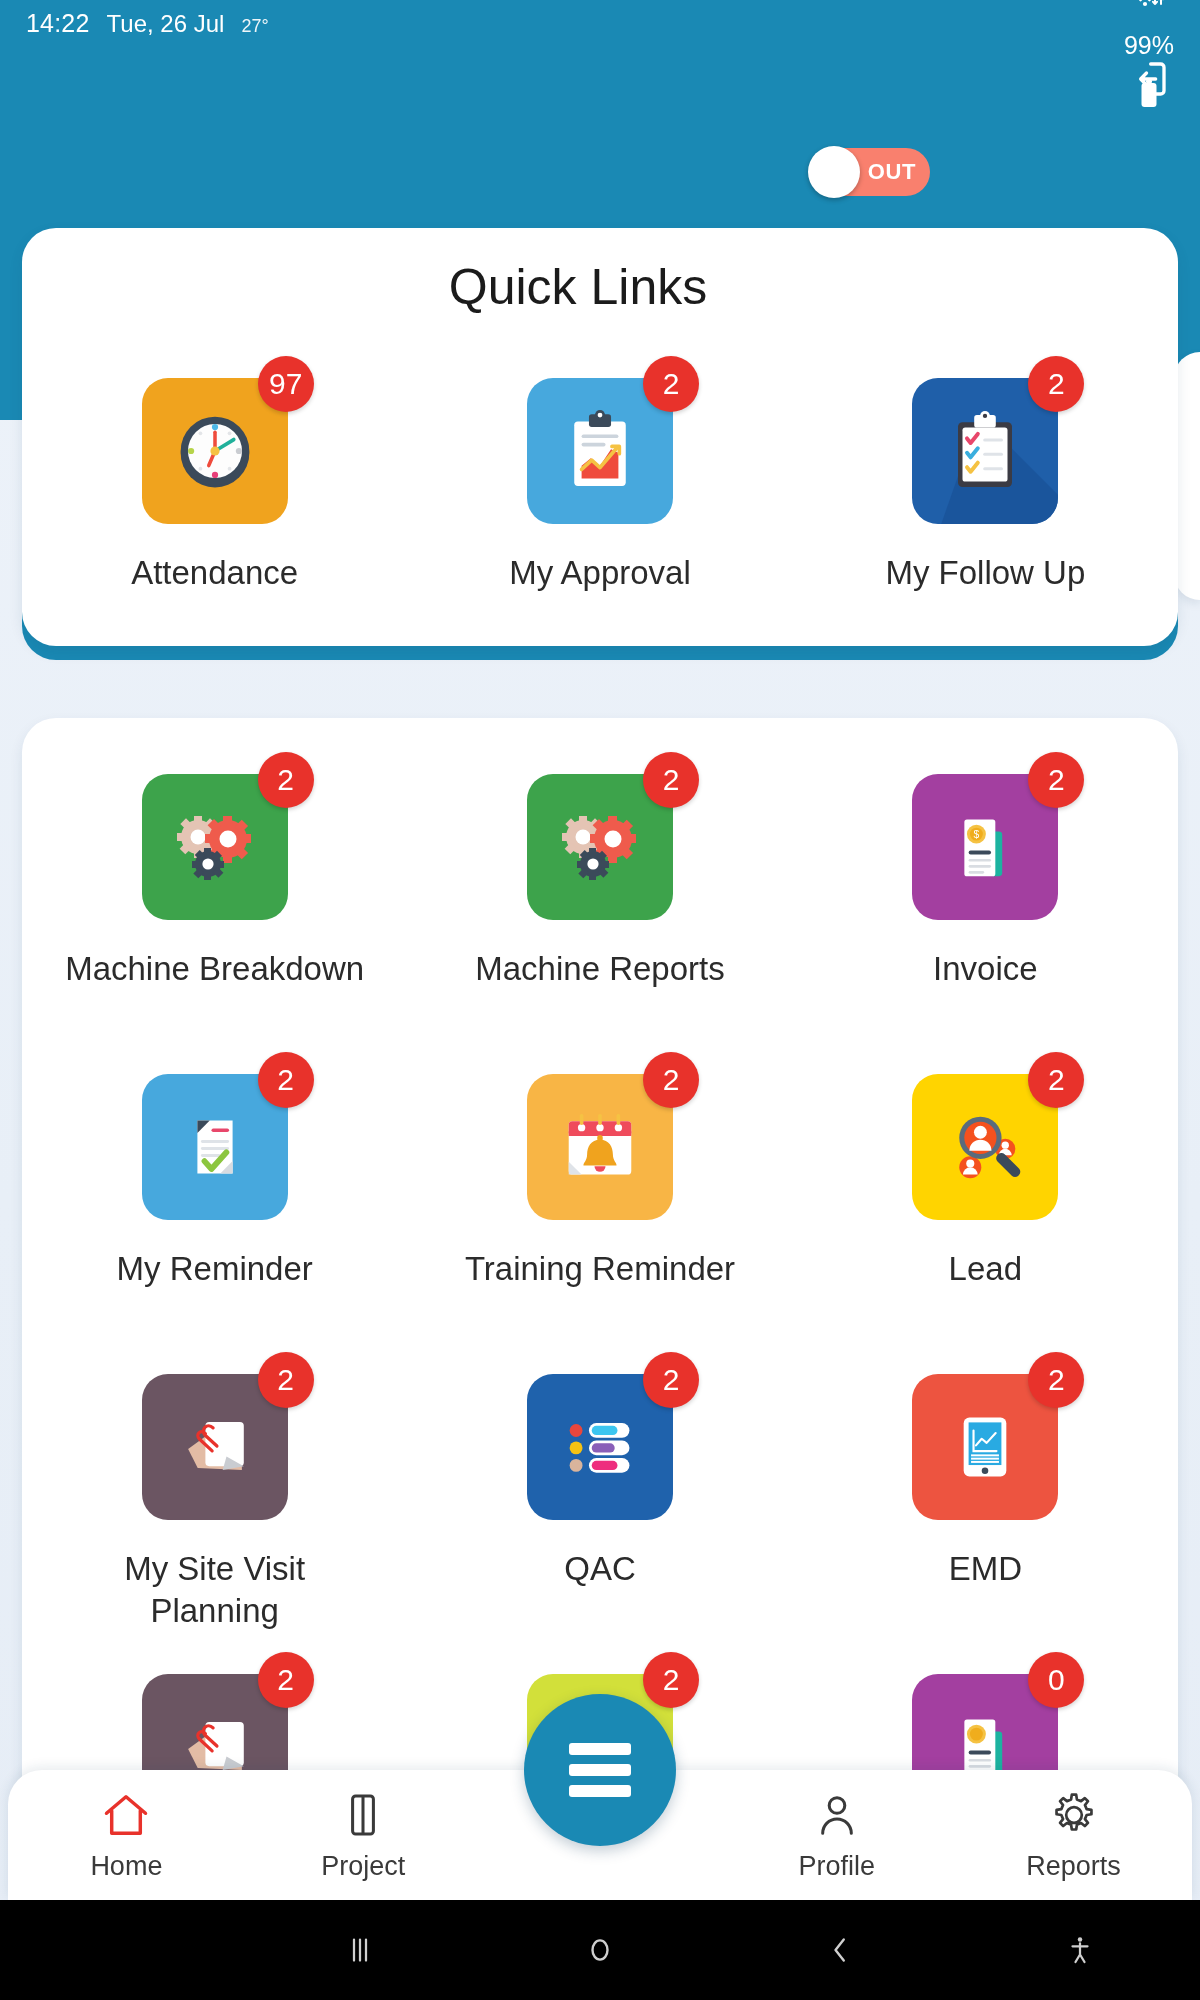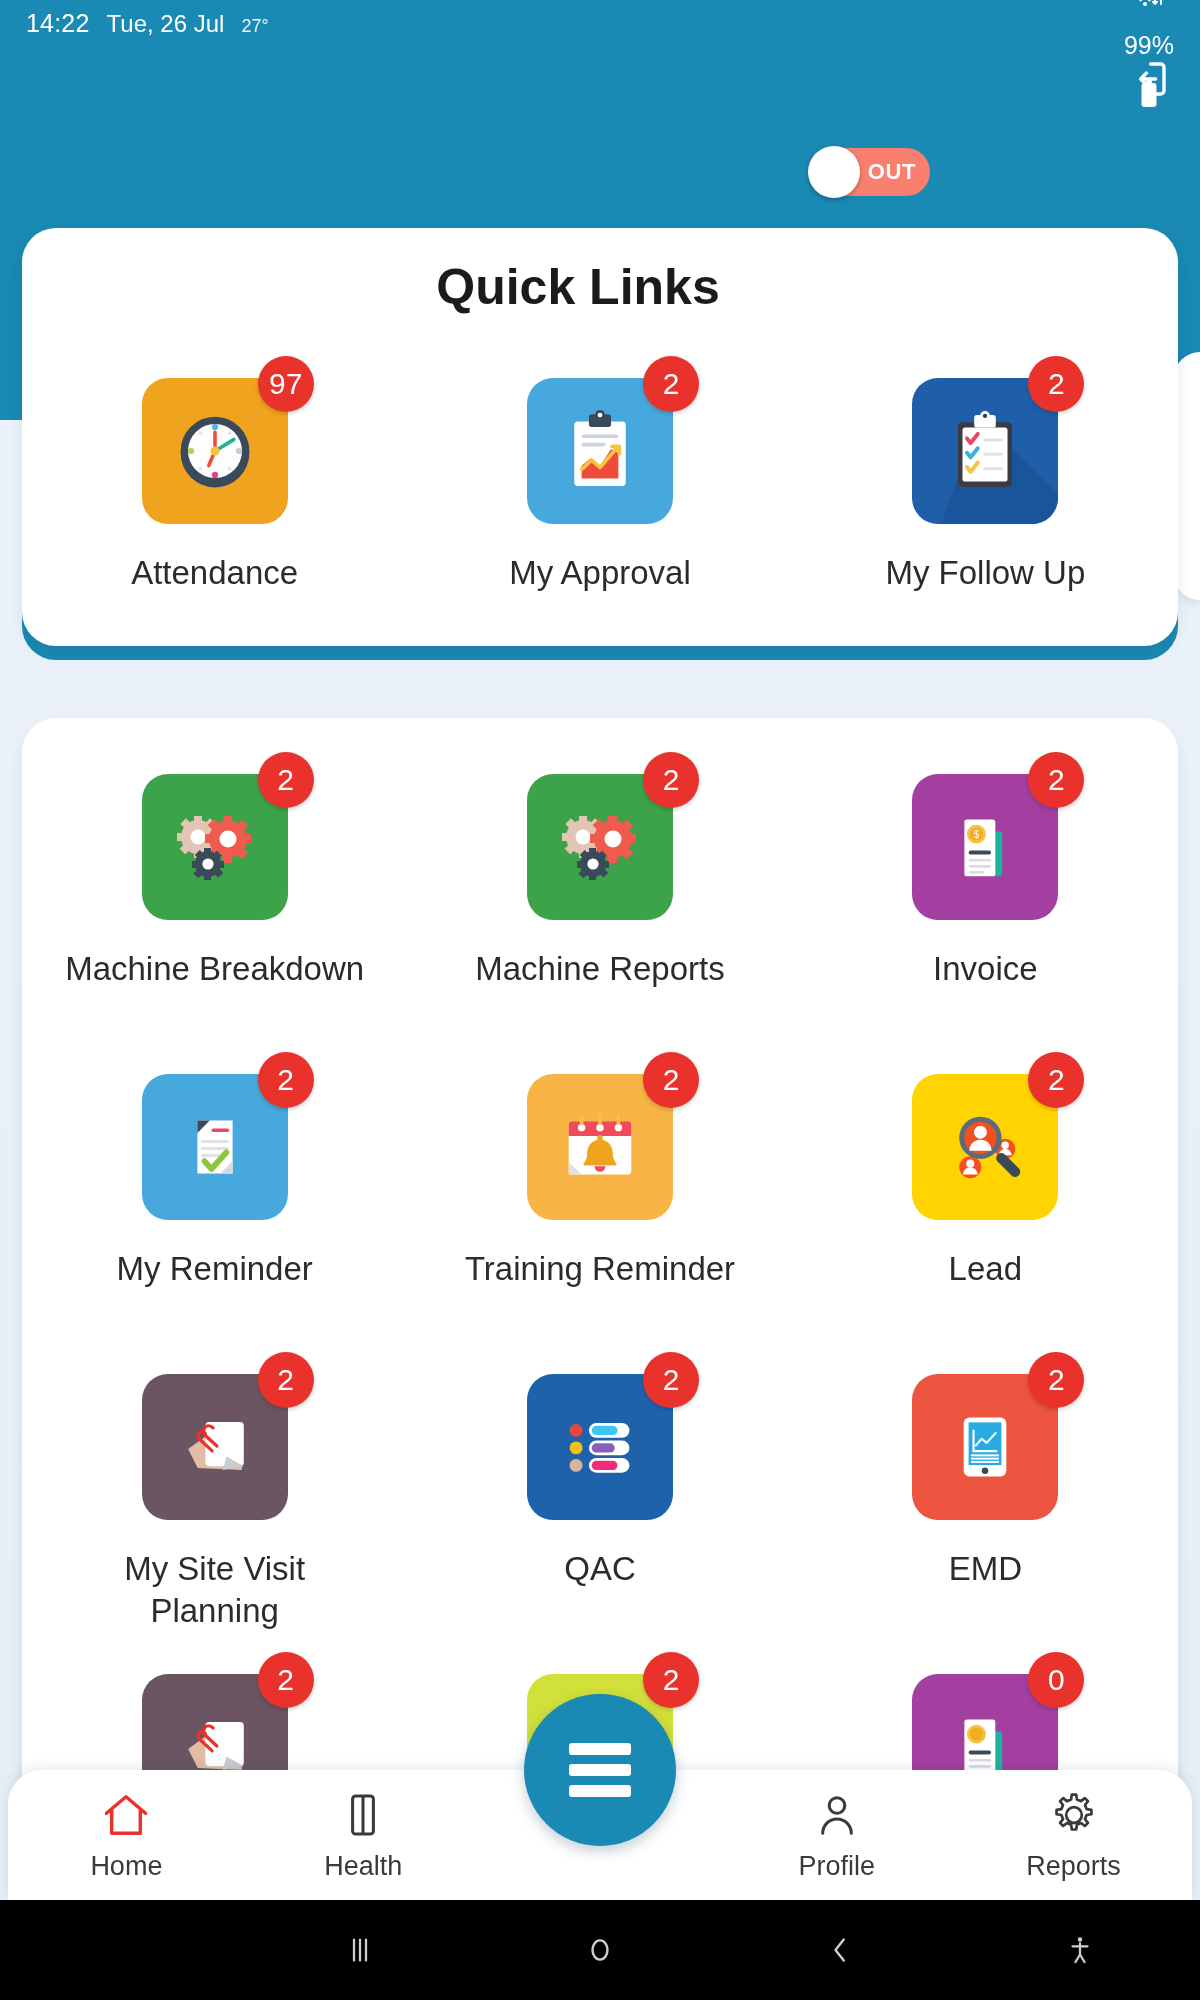--- a/index.html
+++ b/index.html
@@ -88,21 +88,21 @@
   .ql-peek {
     position: absolute; top: 352px; right: 0px;
     width: 26px; height: 248px;
     background: #ffffff;
     border-top-left-radius: 28px; border-bottom-left-radius: 28px;
     box-shadow: 0 4px 10px rgba(20,60,90,.10);
   }
   .ql-title {
     position: absolute; top: 258px; left: 0; width: 1156px;
     text-align: center;
-    font-size: 50px; color: #1b1b1b; font-weight: 700;
+    font-size: 50px; color: #1b1b1b; font-weight: 400;
   }
   .ql-grid {
     position: absolute; top: 368px; left: 22px;
     width: 1156px;
     display: grid; grid-template-columns: repeat(3,1fr);
   }
 
   
   .main-card {
     position: absolute; top: 718px; left: 22px;
@@ -632,21 +632,21 @@
         <path d="M3 11.2 L12 3.6 L21 11.2 M5.4 10 V20.4 H18.6 V10" stroke="#e8322b" stroke-width="1.6" fill="none" stroke-linecap="round" stroke-linejoin="round"></path>
       </svg>
       <span class="nav-label">Home</span>
     </div>
 
     <div class="nav-item">
       <svg width="52" height="52" viewBox="0 0 24 24">
         <rect x="7.2" y="3.2" width="9.6" height="17.6" rx="1.4" stroke="#3a3a3a" stroke-width="1.4" fill="none"></rect>
         <path d="M12 3.4 V20.6" stroke="#3a3a3a" stroke-width="1.4"></path>
       </svg>
-      <span class="nav-label">Health</span>
+      <span class="nav-label">Project</span>
     </div>
 
     <div class="nav-item spacer"></div>
 
     <div class="nav-item">
       <svg width="52" height="52" viewBox="0 0 24 24">
         <circle cx="12" cy="7.6" r="3.6" stroke="#3a3a3a" stroke-width="1.4" fill="none"></circle>
         <path d="M5.4 20.4 a6.6 6.6 0 0 1 13.2 0" stroke="#3a3a3a" stroke-width="1.4" fill="none" stroke-linecap="round"></path>
       </svg>
       <span class="nav-label">Profile</span>

